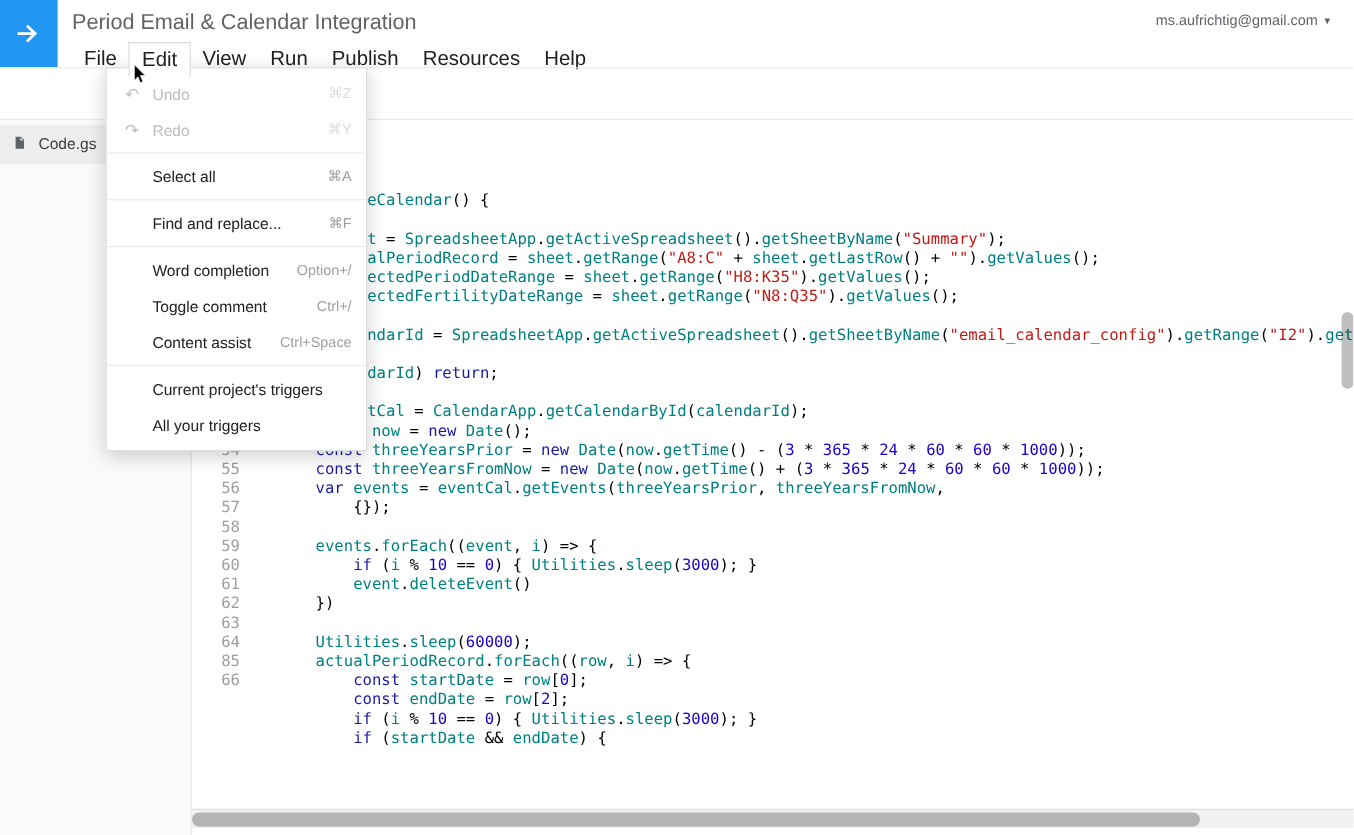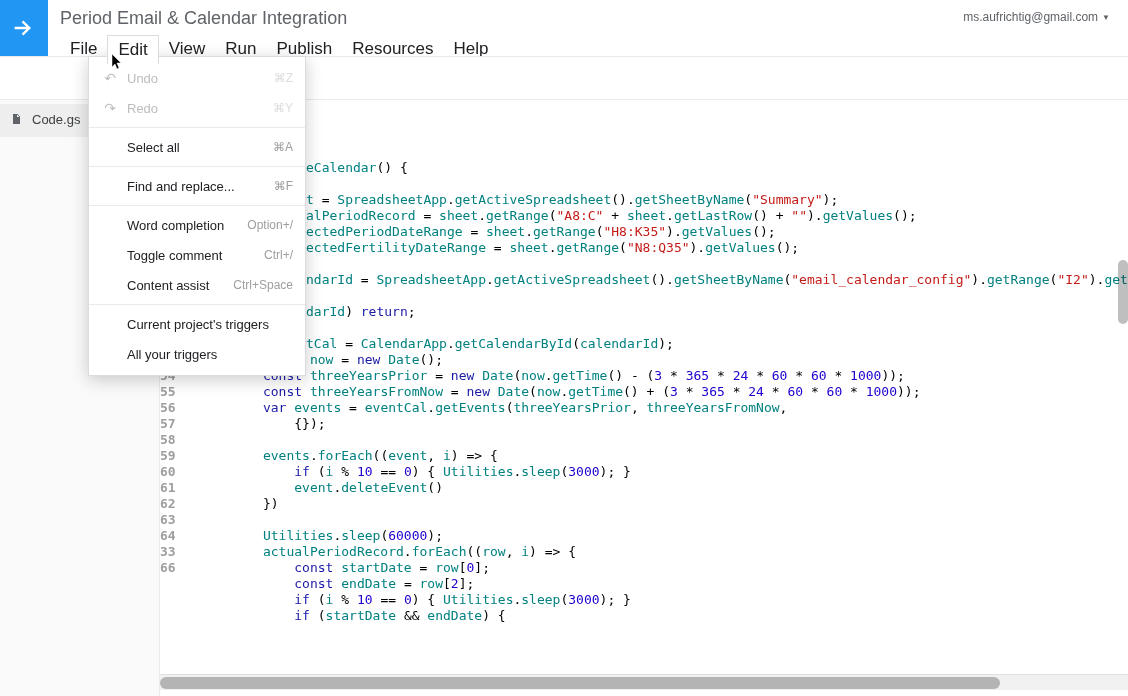--- a/index.html
+++ b/index.html
@@ -29,21 +29,21 @@
 
   
   .content-row { flex:1; display:flex; min-height:0; }
   .sidebar { width: 160px; border-right: 1px solid #e8eaed; background:#fafafa; padding-top:4px;}
   .side-file { display:flex; gap:8px; background:#eeeeee; padding:8px 10px; font-size:13px; color:#3c4043;}
   .side-file .file-icon { width:14px; }
   .side-file .tri { margin-left:auto; font-size:9px; color:#5f6368;}
 
   .editor-wrap { flex:1; display:flex; flex-direction:column; min-width:0;}
   .code-area { flex:1; display:flex; font-family: Menlo, Consolas, monospace; font-size:13px; line-height:16px; overflow:hidden; position:relative;}
-  .gutter { width: 48px; background:#fff; text-align:left; color:#9e9e9e; padding: 12px 8px 0 0; font-weight: bold; }
+  .gutter { width: 48px; background:#fff; text-align:right; color:#9e9e9e; padding: 12px 8px 0 0; }
   .gutter div { height:16px; }
   .code { flex:1; padding: 12px 0 0 8px; white-space: pre; overflow:hidden; position:relative;}
   .code-line { height:16px; }
 
   
   .kw { color:#1a1aa6; }
   .str { color:#c41a16; } 
   .num { color:#1c00cf; } 
   .teal { color:#008080; }
   .pun { color:#000; }
@@ -148,21 +148,21 @@
           <div>55</div>
           <div>56</div>
           <div>57</div>
           <div>58</div>
           <div>59</div>
           <div>60</div>
           <div>61</div>
           <div>62</div>
           <div>63</div>
           <div>64</div>
-          <div>33</div>
+          <div>85</div>
           <div>66</div>
         </div>
       <div class="code" id="code">
         <div class="vsb"></div>
       <div class="code-line" style="padding-left: 0px; margin-left: 90px;"><span class="teal">eCalendar</span><span class="pun">() {</span></div><div class="code-line" style="padding-left: 0px; margin-left: 90px;"></div><div class="code-line" style="padding-left: 0px; margin-left: 90px;"><span class="teal">t</span> <span class="pun">=</span> <span class="teal">SpreadsheetApp</span><span class="pun">.</span><span class="teal">getActiveSpreadsheet</span><span class="pun">().</span><span class="teal">getSheetByName</span><span class="pun">(</span><span class="str">"Summary"</span><span class="pun">);</span></div><div class="code-line" style="padding-left: 0px; margin-left: 90px;"><span class="teal">alPeriodRecord</span> <span class="pun">=</span> <span class="teal">sheet</span><span class="pun">.</span><span class="teal">getRange</span><span class="pun">(</span><span class="str">"A8:C"</span> <span class="pun">+</span> <span class="teal">sheet</span><span class="pun">.</span><span class="teal">getLastRow</span><span class="pun">()</span> <span class="pun">+</span> <span class="str">""</span><span class="pun">).</span><span class="teal">getValues</span><span class="pun">();</span></div><div class="code-line" style="padding-left: 0px; margin-left: 90px;"><span class="teal">ectedPeriodDateRange</span> <span class="pun">=</span> <span class="teal">sheet</span><span class="pun">.</span><span class="teal">getRange</span><span class="pun">(</span><span class="str">"H8:K35"</span><span class="pun">).</span><span class="teal">getValues</span><span class="pun">();</span></div><div class="code-line" style="padding-left: 0px; margin-left: 90px;"><span class="teal">ectedFertilityDateRange</span> <span class="pun">=</span> <span class="teal">sheet</span><span class="pun">.</span><span class="teal">getRange</span><span class="pun">(</span><span class="str">"N8:Q35"</span><span class="pun">).</span><span class="teal">getValues</span><span class="pun">();</span></div><div class="code-line" style="padding-left: 0px; margin-left: 90px;"></div><div class="code-line" style="padding-left: 0px; margin-left: 90px;"><span class="teal">ndarId</span> <span class="pun">=</span> <span class="teal">SpreadsheetApp</span><span class="pun">.</span><span class="teal">getActiveSpreadsheet</span><span class="pun">().</span><span class="teal">getSheetByName</span><span class="pun">(</span><span class="str">"email_calendar_config"</span><span class="pun">).</span><span class="teal">getRange</span><span class="pun">(</span><span class="str">"I2"</span><span class="pun">).</span><span class="teal">getValue</span></div><div class="code-line" style="padding-left: 0px; margin-left: 90px;"></div><div class="code-line" style="padding-left: 0px; margin-left: 90px;"><span class="teal">darId</span><span class="pun">)</span> <span class="kw">return</span><span class="pun">;</span></div><div class="code-line" style="padding-left: 0px; margin-left: 90px;"></div><div class="code-line" style="padding-left: 0px; margin-left: 90px;"><span class="teal">tCal</span> <span class="pun">=</span> <span class="teal">CalendarApp</span><span class="pun">.</span><span class="teal">getCalendarById</span><span class="pun">(</span><span class="teal">calendarId</span><span class="pun">);</span></div><div class="code-line">      <span class="kw">const</span> <span class="teal">now</span> <span class="pun">=</span> <span class="kw">new</span> <span class="teal">Date</span><span class="pun">();</span></div><div class="code-line">      <span class="kw">const</span> <span class="teal">threeYearsPrior</span> <span class="pun">=</span> <span class="kw">new</span> <span class="teal">Date</span><span class="pun">(</span><span class="teal">now</span><span class="pun">.</span><span class="teal">getTime</span><span class="pun">()</span> <span class="pun">-</span> <span class="pun">(</span><span class="num">3</span> <span class="pun">*</span> <span class="num">365</span> <span class="pun">*</span> <span class="num">24</span> <span class="pun">*</span> <span class="num">60</span> <span class="pun">*</span> <span class="num">60</span> <span class="pun">*</span> <span class="num">1000</span><span class="pun">));</span></div><div class="code-line">      <span class="kw">const</span> <span class="teal">threeYearsFromNow</span> <span class="pun">=</span> <span class="kw">new</span> <span class="teal">Date</span><span class="pun">(</span><span class="teal">now</span><span class="pun">.</span><span class="teal">getTime</span><span class="pun">()</span> <span class="pun">+</span> <span class="pun">(</span><span class="num">3</span> <span class="pun">*</span> <span class="num">365</span> <span class="pun">*</span> <span class="num">24</span> <span class="pun">*</span> <span class="num">60</span> <span class="pun">*</span> <span class="num">60</span> <span class="pun">*</span> <span class="num">1000</span><span class="pun">));</span></div><div class="code-line">      <span class="kw">var</span> <span class="teal">events</span> <span class="pun">=</span> <span class="teal">eventCal</span><span class="pun">.</span><span class="teal">getEvents</span><span class="pun">(</span><span class="teal">threeYearsPrior</span><span class="pun">,</span> <span class="teal">threeYearsFromNow</span><span class="pun">,</span></div><div class="code-line">          <span class="pun">{});</span></div><div class="code-line">      </div><div class="code-line">      <span class="teal">events</span><span class="pun">.</span><span class="teal">forEach</span><span class="pun">((</span><span class="teal">event</span><span class="pun">,</span> <span class="teal">i</span><span class="pun">)</span> <span class="pun">=&gt;</span> <span class="pun">{</span></div><div class="code-line">          <span class="kw">if</span> <span class="pun">(</span><span class="teal">i</span> <span class="pun">%</span> <span class="num">10</span> <span class="pun">==</span> <span class="num">0</span><span class="pun">)</span> <span class="pun">{</span> <span class="teal">Utilities</span><span class="pun">.</span><span class="teal">sleep</span><span class="pun">(</span><span class="num">3000</span><span class="pun">);</span> <span class="pun">}</span></div><div class="code-line">          <span class="teal">event</span><span class="pun">.</span><span class="teal">deleteEvent</span><span class="pun">()</span></div><div class="code-line">      <span class="pun">})</span></div><div class="code-line">      </div><div class="code-line">      <span class="teal">Utilities</span><span class="pun">.</span><span class="teal">sleep</span><span class="pun">(</span><span class="num">60000</span><span class="pun">);</span></div><div class="code-line">      <span class="teal">actualPeriodRecord</span><span class="pun">.</span><span class="teal">forEach</span><span class="pun">((</span><span class="teal">row</span><span class="pun">,</span> <span class="teal">i</span><span class="pun">)</span> <span class="pun">=&gt;</span> <span class="pun">{</span></div><div class="code-line">          <span class="kw">const</span> <span class="teal">startDate</span> <span class="pun">=</span> <span class="teal">row</span><span class="pun">[</span><span class="num">0</span><span class="pun">];</span></div><div class="code-line">          <span class="kw">const</span> <span class="teal">endDate</span> <span class="pun">=</span> <span class="teal">row</span><span class="pun">[</span><span class="num">2</span><span class="pun">];</span></div><div class="code-line">          <span class="kw">if</span> <span class="pun">(</span><span class="teal">i</span> <span class="pun">%</span> <span class="num">10</span> <span class="pun">==</span> <span class="num">0</span><span class="pun">)</span> <span class="pun">{</span> <span class="teal">Utilities</span><span class="pun">.</span><span class="teal">sleep</span><span class="pun">(</span><span class="num">3000</span><span class="pun">);</span> <span class="pun">}</span></div><div class="code-line">          <span class="kw">if</span> <span class="pun">(</span><span class="teal">startDate</span> <span class="pun">&amp;&amp;</span> <span class="teal">endDate</span><span class="pun">)</span> <span class="pun">{</span></div></div>
     </div>
     <div class="hsb-track">
       <div class="hsb-thumb"></div>
     </div>
     <div class="bottom-gap"></div>

